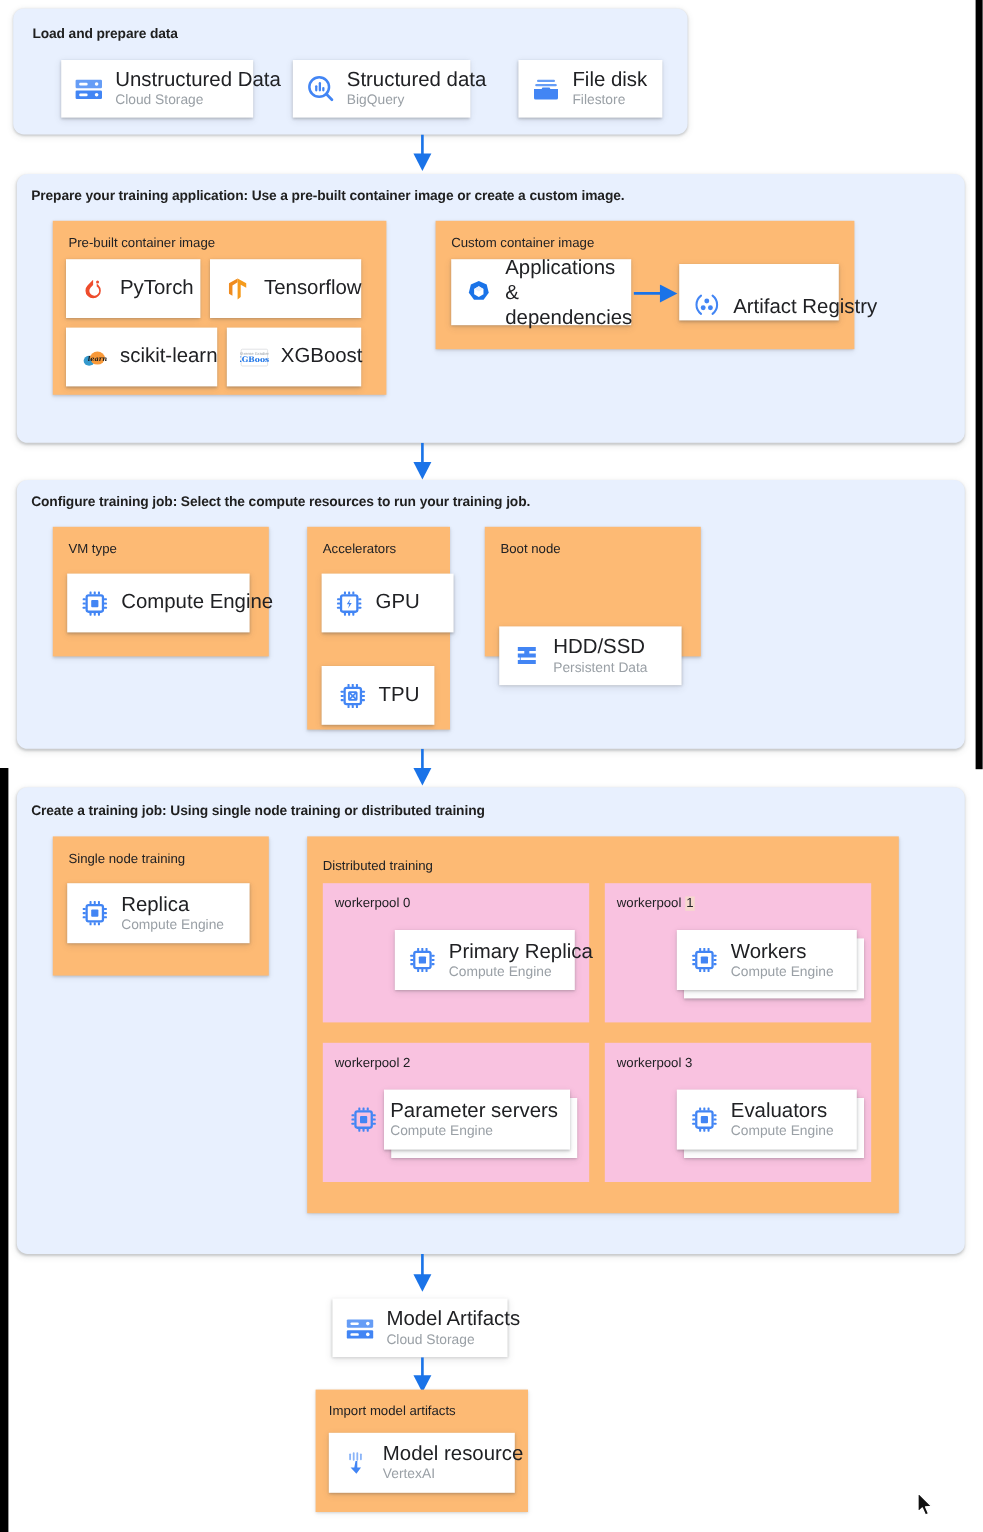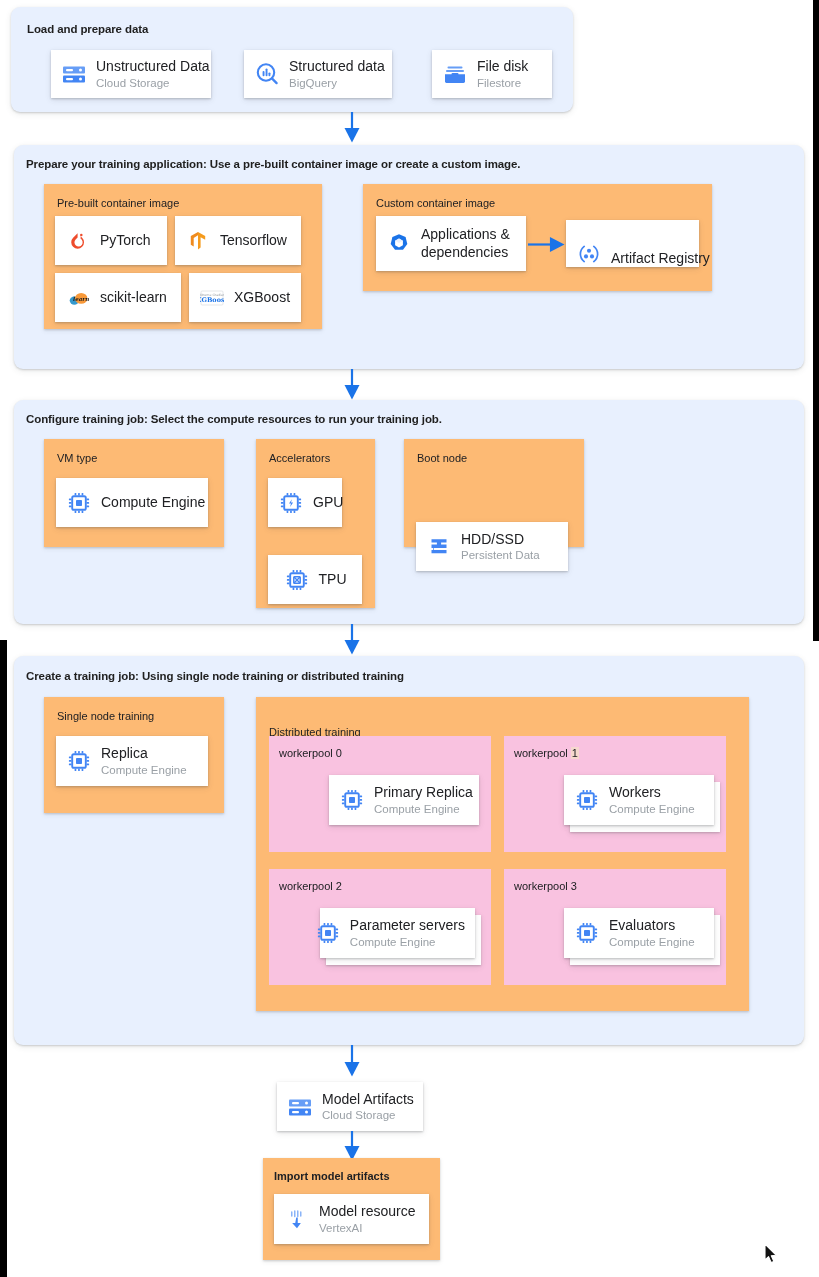--- a/index.html
+++ b/index.html
@@ -74,21 +74,21 @@
     padding: 0 10px;
     box-shadow: 0 1px 2px rgba(60,64,67,.28), 0 2px 6px rgba(60,64,67,.13);
   }
   .card .ico {
     flex: 0 0 auto;
     width: 26px; height: 26px;
     display: flex; align-items: center; justify-content: center;
     margin-right: 9px;
   }
   .card .txt { display: flex; flex-direction: column; justify-content: center; line-height: 1.22; }
-  .card .t1 { font-size: 14px; color: #202124; white-space: nowrap; }
+  .card .t1 { font-size: 17px; color: #202124; white-space: nowrap; }
   .card .t2 { font-size: 11.5px; color: #9aa0a6; white-space: nowrap; }
   .card.wrap .t1 { white-space: normal; line-height: 1.25; }
 
   
   .ghost {
     position: absolute;
     background: #ffffff;
     box-shadow: 0 1px 2px rgba(60,64,67,.25), 0 2px 6px rgba(60,64,67,.12);
   }
 
@@ -390,21 +390,21 @@
             </svg>
         </span>
         <span class="txt">
             <span class="t1">Compute Engine</span>
           </span>
       </div>
     </div>
 
     <div class="group" style="left:242px; top:39px; width:119px; height:169px;">
       <div class="group-title" style="left:13px; top:13px;">Accelerators</div>
-      <div class="card" style="left:12px; top:39px; width:74px; height:49px;">
+      <div class="card" style="left:12px; top:39px; width:110px; height:49px;">
         <span class="ico">
           <svg width="24" height="24" viewBox="0 0 24 24">
               <use href="#i-gpu"></use>
             </svg>
         </span>
         <span class="txt">
             <span class="t1">GPU</span>
           </span>
       </div>
       <div class="card" style="left:12px; top:116px; width:94px; height:49px;justify-content:center;">
@@ -451,21 +451,21 @@
             </svg>
         </span>
         <span class="txt">
           <span class="t1">Replica</span>
           <span class="t2">Compute Engine</span>
         </span>
       </div>
     </div>
 
     <div class="group" style="left:242px; top:41px; width:493px; height:314px;">
-      <div class="group-title" style="left:13px; top:29px;">Distributed training</div>
+      <div class="group-title" style="left:13px; top:19px;">Distributed training</div>
 
       <div class="pool" style="left:13px; top:39px; width:222px; height:116px;">
         <div class="pool-title" style="left:10px; top:11px;">
           <span>workerpool </span><span>0</span>
         </div>
         <div class="card" style="left:60px; top:39px; width:150px; height:50px;">
           <span class="ico">
             <svg width="24" height="24" viewBox="0 0 24 24">
                 <use href="#i-compute"></use>
               </svg>
@@ -547,21 +547,21 @@
       <span class="t1">Model Artifacts</span>
       <span class="t2">Cloud Storage</span>
     </span>
   </div>
 
   <svg class="arrow" style="left:340px; top:1131px;" width="24" height="32">
     <line x1="12" y1="0" x2="12" y2="22" stroke="#1a73e8" stroke-width="2.2" marker-end="url(#ah)"></line>
   </svg>
 
   <div class="group" style="left:263px; top:1158px; width:177px; height:102px;">
-    <div class="group-title" style="left:11px; top:12px;font-weight:bold;">Import model artifacts</div>
+    <div class="group-title" style="left:11px; top:12px;">Import model artifacts</div>
     <div class="card" style="left:11px; top:36px; width:155px; height:50px;">
       <span class="ico">
         <svg width="24" height="24" viewBox="0 0 24 24">
             <use href="#i-vertex"></use>
           </svg>
       </span>
       <span class="txt">
         <span class="t1">Model resource</span>
         <span class="t2">VertexAI</span>
       </span>

